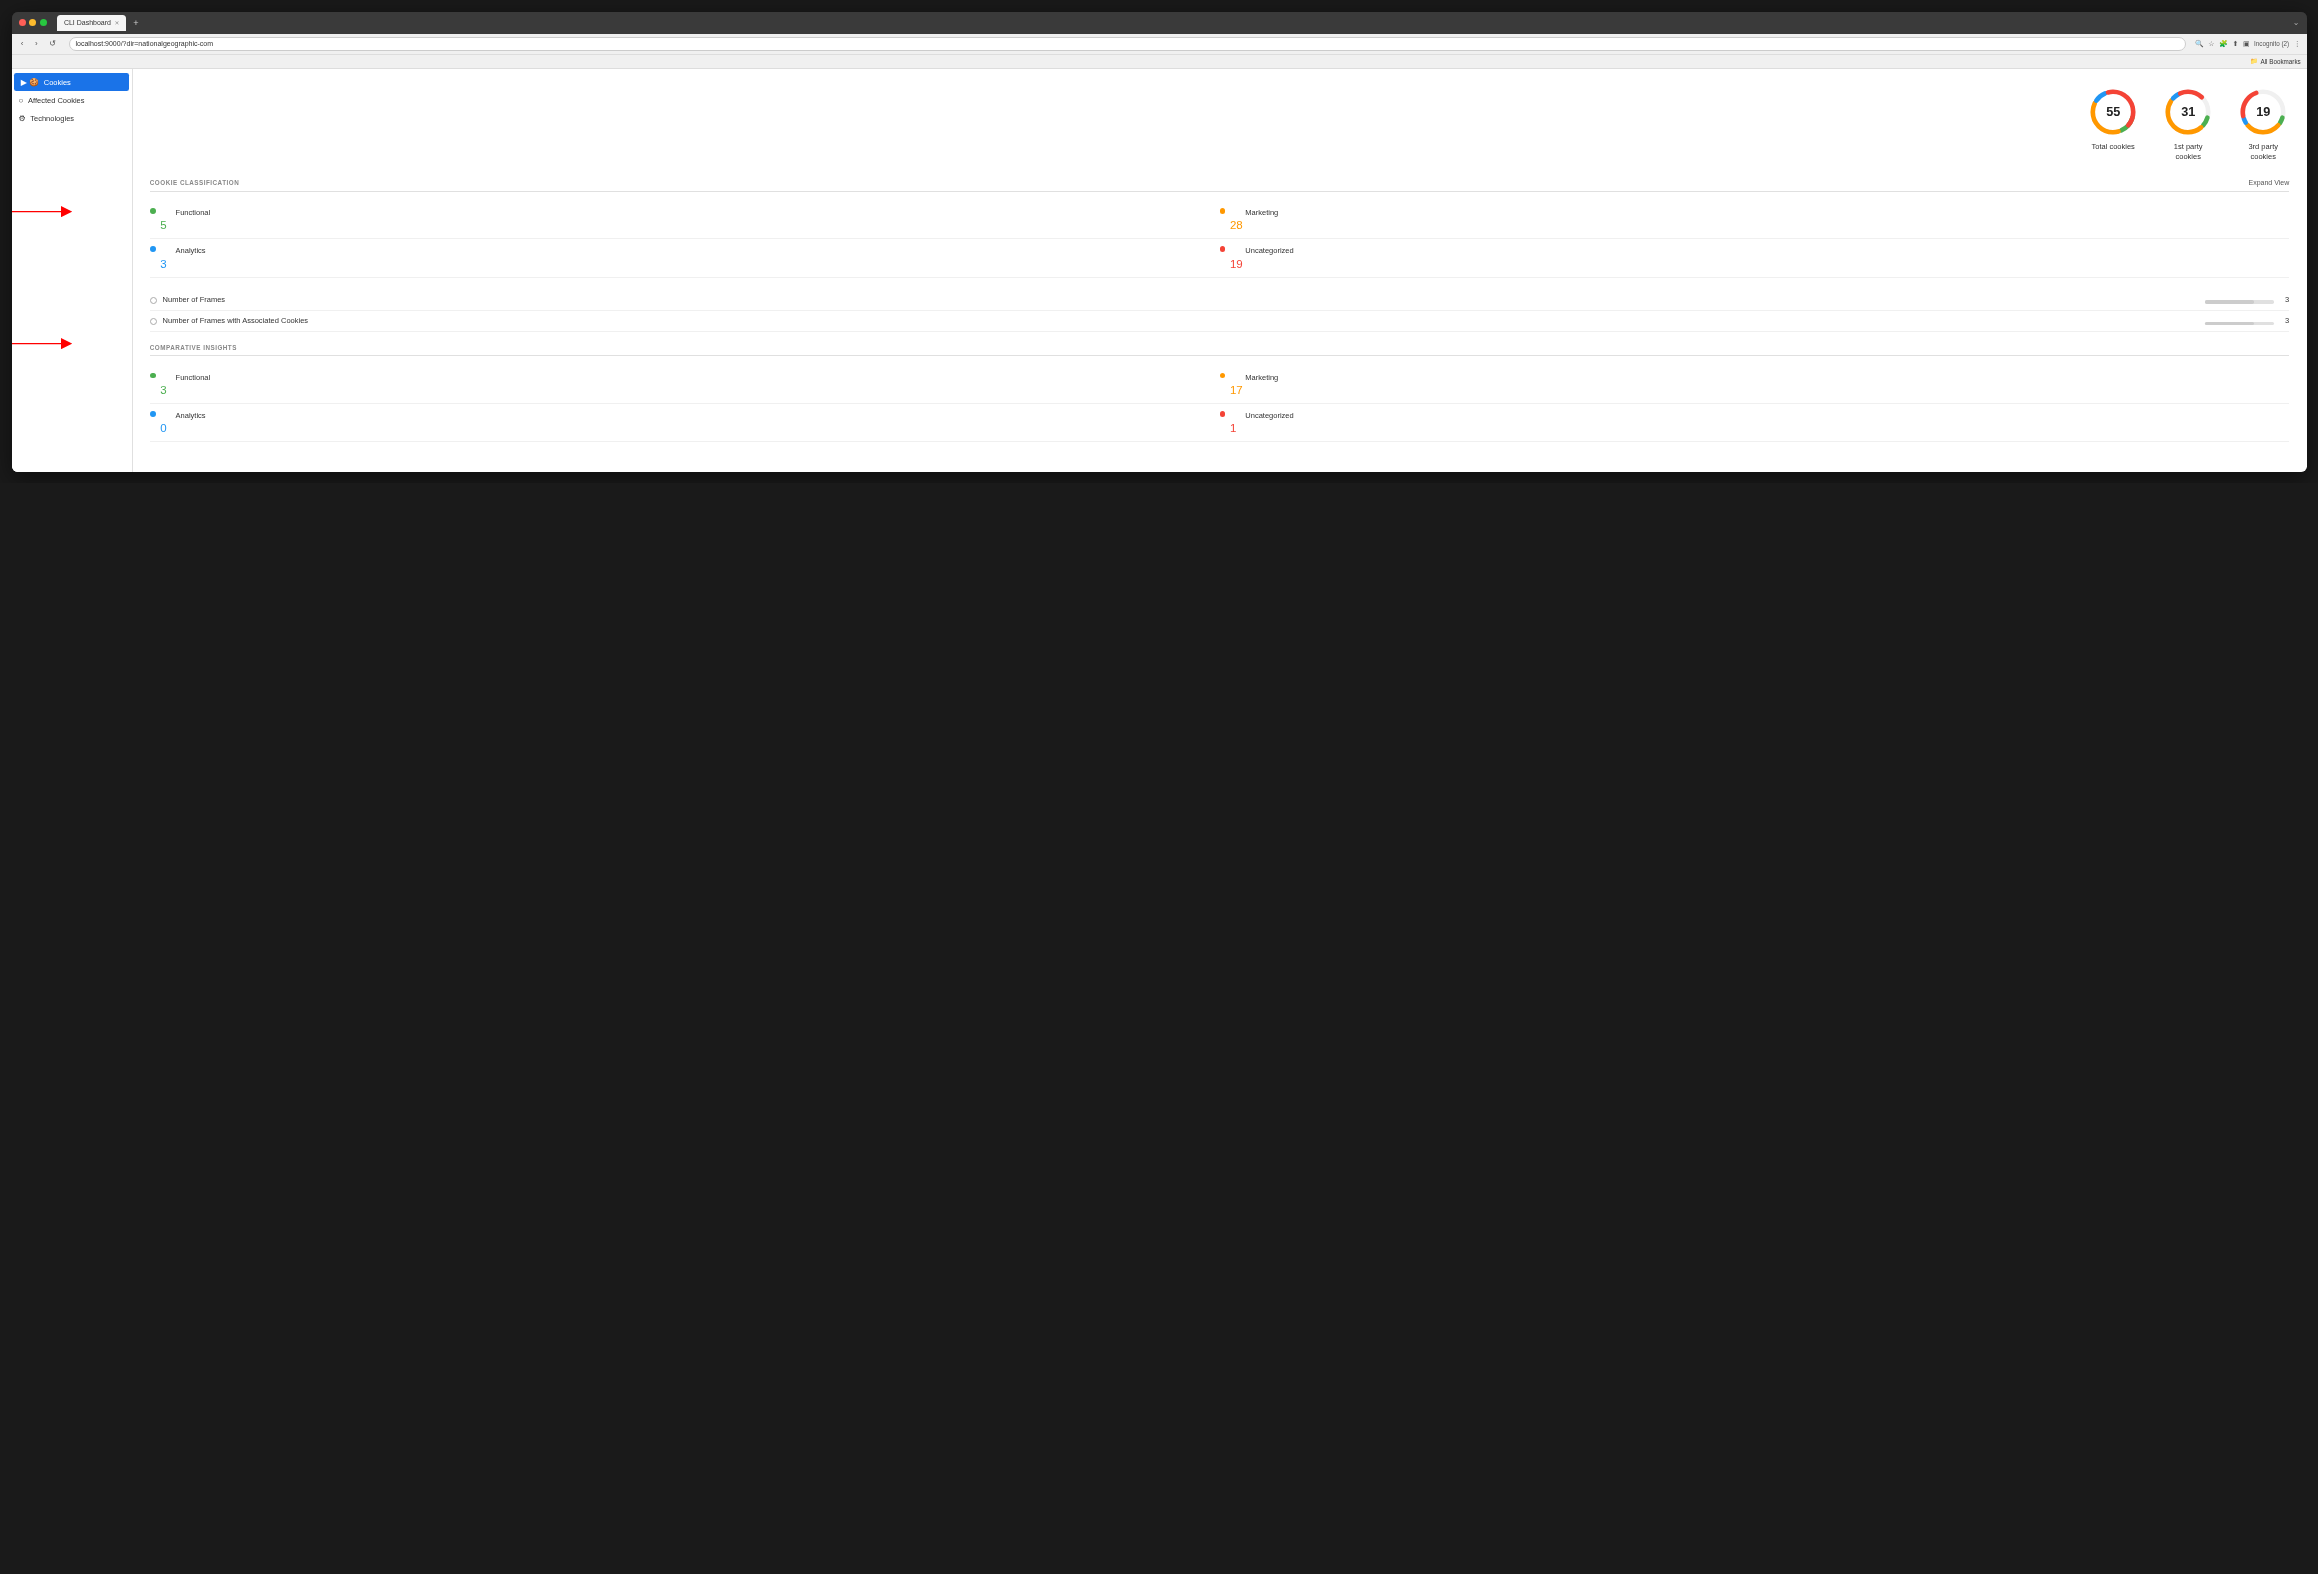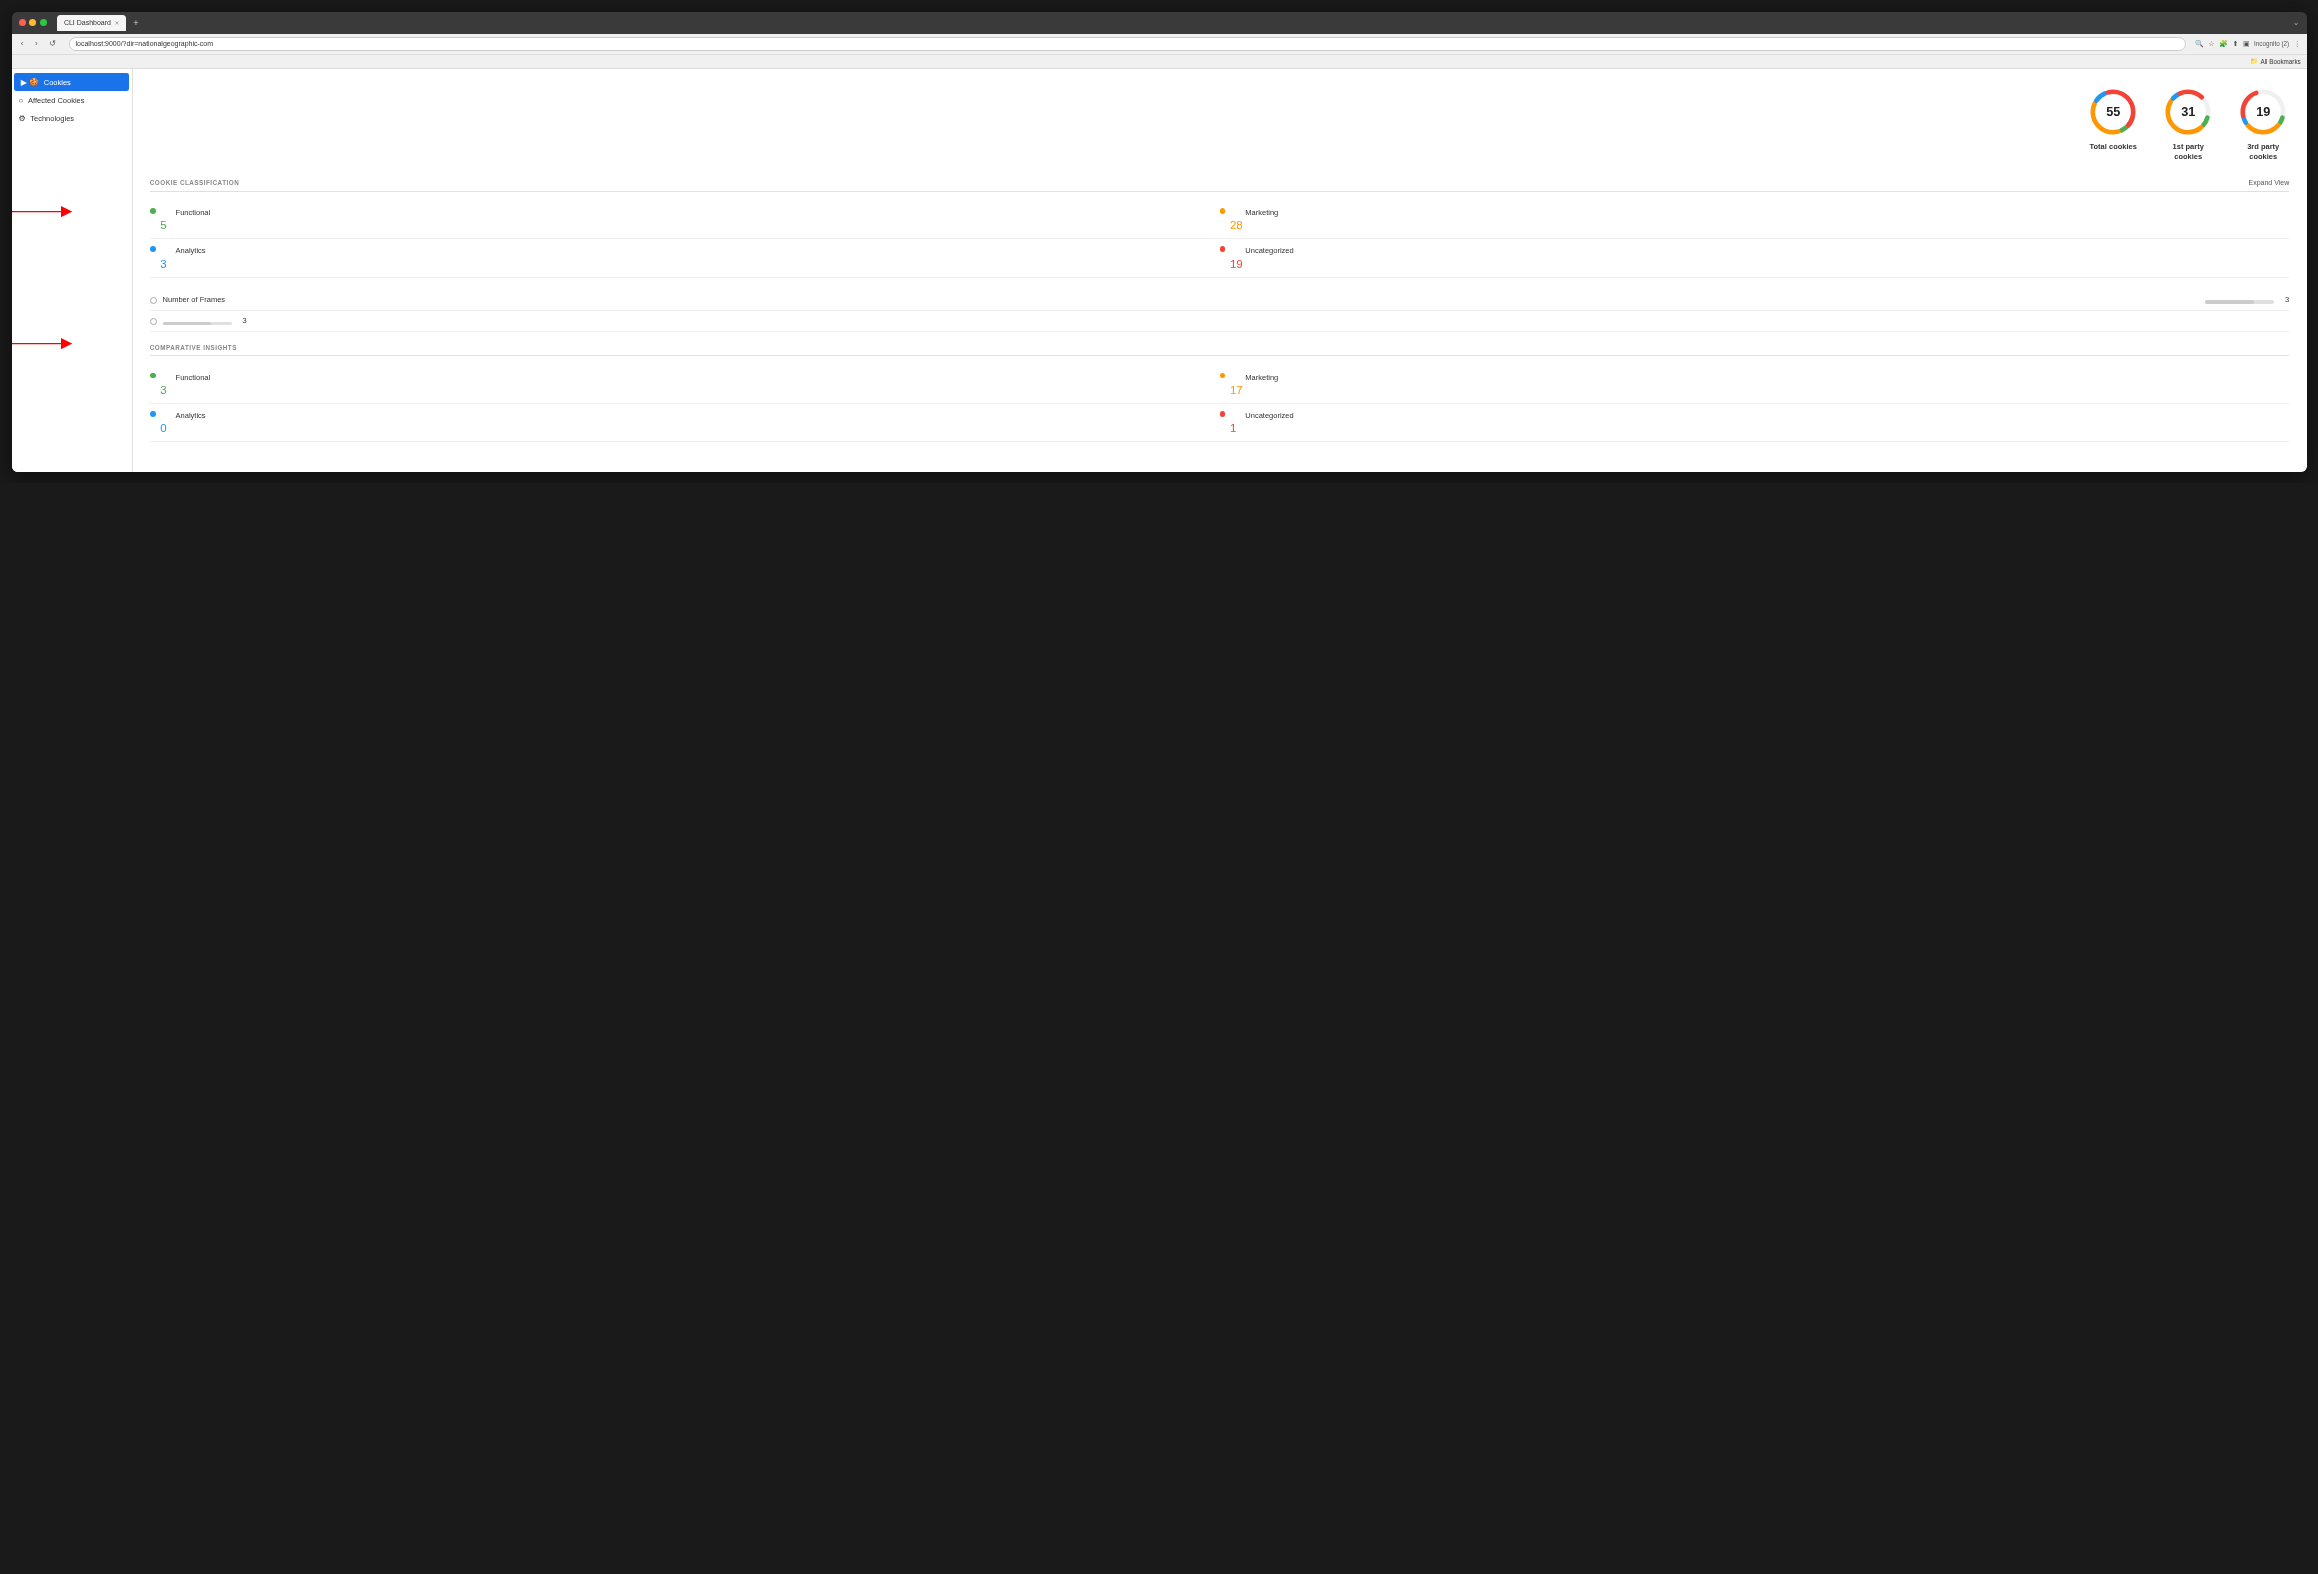--- a/index.html
+++ b/index.html
@@ -166,21 +166,21 @@
       left: 50%;
       transform: translate(-50%, -50%);
       font-size: 12.7px;
       font-weight: bold;
       color: #222;
     }
     .chart-title {
       text-align: center;
       font-size: 7.5px;
       color: #333;
-      font-weight: 700;
+      font-weight: 400;
       line-height: 1.3;
     }
 
     
     .section-header {
       display: flex;
       justify-content: space-between;
       align-items: center;
       margin-bottom: 9.2px;
       padding-bottom: 4.6px;
@@ -471,20 +471,21 @@
         <div class="frame-row">
           <div style="width:7px;height:7px;border-radius:50%;border:0.9px solid #aaa;flex-shrink:0;"></div>
           <span class="frame-label">Number of Frames</span>
           <div class="frame-bar">
             <div class="frame-bar-fill"></div>
           </div>
           <span class="frame-count">3</span>
         </div>
         <div class="frame-row">
           <div style="width:7px;height:7px;border-radius:50%;border:0.9px solid #aaa;flex-shrink:0;"></div>
+          <span class="frame-label">Number of Frames with Associated Cookies</span>
           <div class="frame-bar">
             <div class="frame-bar-fill"></div>
           </div>
           <span class="frame-count">3</span>
         </div>
       </div>
 
       <div class="comparative-section">
         <div class="section-header">
           <span class="section-title">COMPARATIVE INSIGHTS</span>

